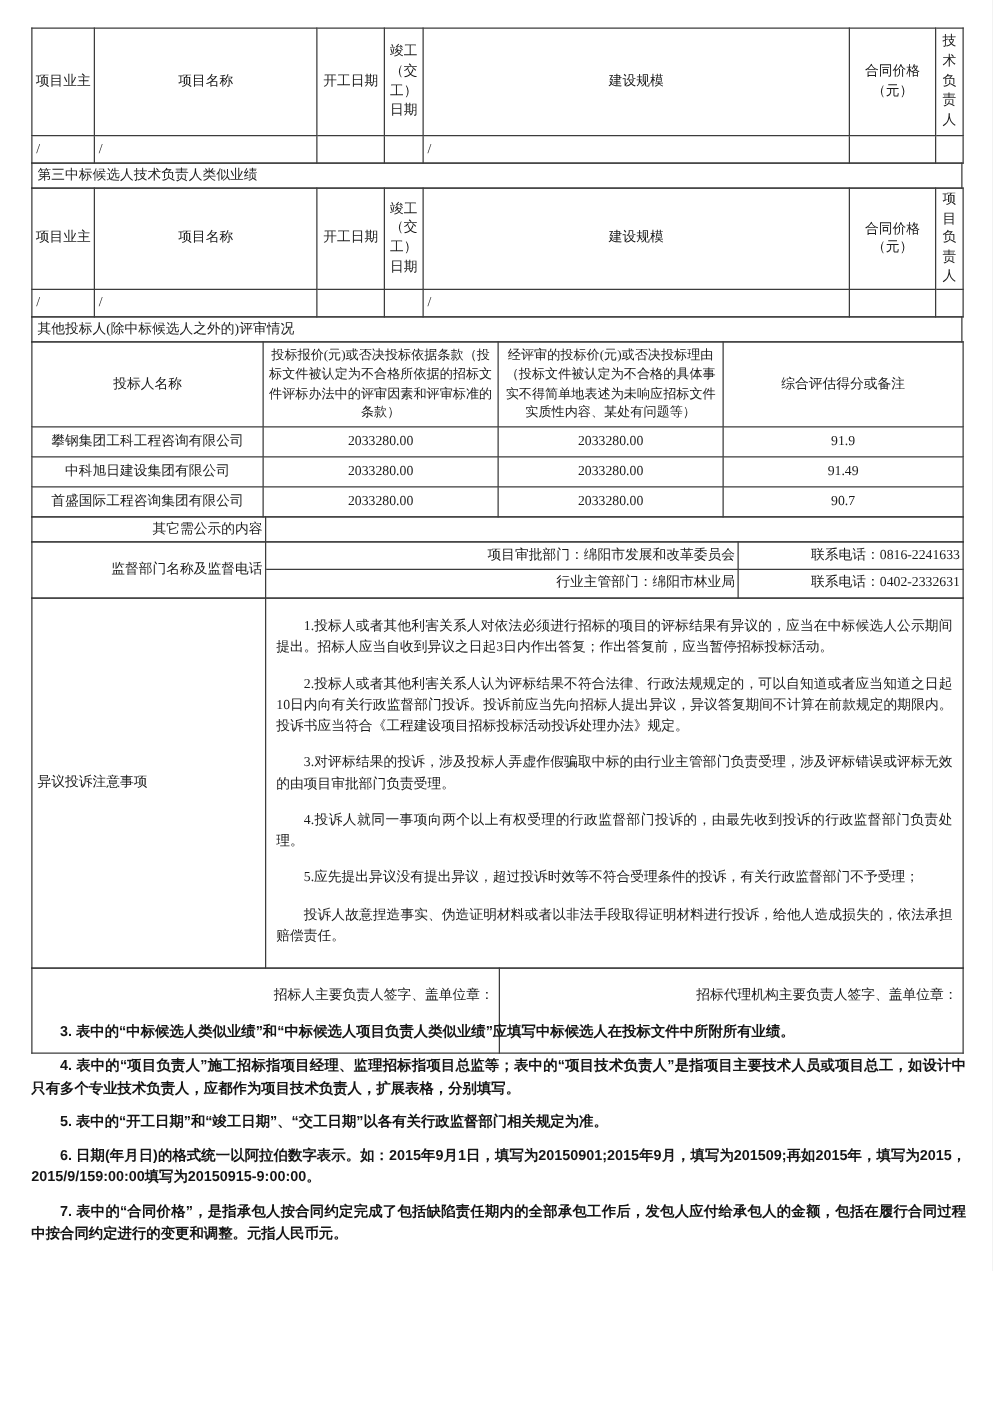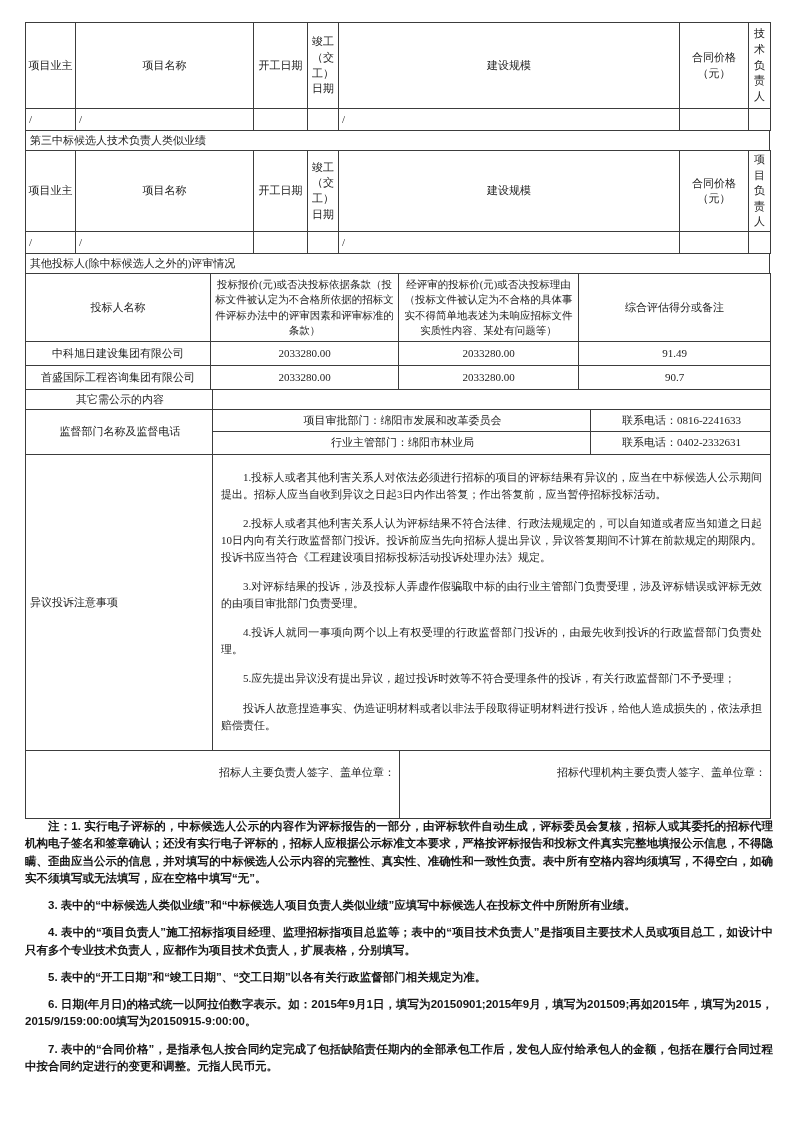--- a/index.html
+++ b/index.html
@@ -10,21 +10,21 @@
   }
   .doc{position:absolute;left:25px;top:22px;width:745px;}
   table{border-collapse:collapse;table-layout:fixed;width:745px;margin-top:-1px;}
   table:first-child{margin-top:0;}
   td{
     border:1px solid #3c3c3c;font-size:11px;line-height:1.4;
     padding:1px 2px;overflow:hidden;vertical-align:middle;
     word-break:break-all;
   }
   td.c{text-align:center;}
-  td.l{text-align:center;padding-left:4px;}
+  td.l{text-align:right;padding-left:4px;}
   td.slash{text-align:left;vertical-align:middle;padding-left:3px;}
   td.vcell{line-height:1.42;padding:1px 1px;text-align:center;}
   td.secrow{text-align:left;padding-left:4px;margin-left:40px;}
   td.small{font-size:10.5px;line-height:1.45;}
   td.obj-label{vertical-align:middle;text-align:left;padding-left:4px;}
   td.obj-body{vertical-align:top;padding:14px 8px 4px 8px;text-align:justify;}
   td.obj-body p{margin:0 0 12px 0;text-indent:2em;font-size:11px;line-height:1.55;}
   td.sig{vertical-align:top;padding:14px 4px 4px 6px;text-align:right;}
   .notes{
     position:absolute;left:25px;top:818px;width:748px;
@@ -128,20 +128,26 @@
           <col style="width:192px">
       </colgroup>
       <tbody>
           <tr style="height:68px">
         <td class="c">投标人名称</td>
         <td class="c small">投标报价(元)或否决投标依据条款（投标文件被认定为不合格所依据的招标文件评标办法中的评审因素和评审标准的条款）</td>
         <td class="c small">经评审的投标价(元)或否决投标理由（投标文件被认定为不合格的具体事实不得简单地表述为未响应招标文件实质性内容、某处有问题等）</td>
         <td class="c">综合评估得分或备注</td>
       </tr>
       <tr style="height:24px">
+        <td class="c">攀钢集团工科工程咨询有限公司</td>
+        <td class="c">2033280.00</td>
+        <td class="c">2033280.00</td>
+        <td class="c">91.9</td>
+      </tr>
+      <tr style="height:24px">
         <td class="c">中科旭日建设集团有限公司</td>
         <td class="c">2033280.00</td>
         <td class="c">2033280.00</td>
         <td class="c">91.49</td>
       </tr>
       <tr style="height:24px">
         <td class="c">首盛国际工程咨询集团有限公司</td>
         <td class="c">2033280.00</td>
         <td class="c">2033280.00</td>
         <td class="c">90.7</td>
@@ -210,20 +216,19 @@
           <tr style="height:68px">
         <td class="sig">招标人主要负责人签字、盖单位章：</td>
         <td class="sig">招标代理机构主要负责人签字、盖单位章：</td>
       </tr>
     </tbody>
       </table>
 
   </div>
 
   <div class="notes">
-    <p>注：1. 实行电子评标的，中标候选人公示的内容作为评标报告的一部分，由评标软件自动生成，评标委员会复核，招标人或其委托的招标代理机构电子签名和签章确认；还没有实行电子评标的，招标人应根据公示标准文本要求，严格按评标报告和投标文件真实完整地填报公示信息，不得隐瞒、歪曲应当公示的信息，并对填写的中标候选人公示内容的完整性、真实性、准确性和一致性负责。表中所有空格内容均须填写，不得空白，如确实不须填写或无法填写，应在空格中填写“无”。</p>
     <p>3. 表中的“中标候选人类似业绩”和“中标候选人项目负责人类似业绩”应填写中标候选人在投标文件中所附所有业绩。</p>
     <p>4. 表中的“项目负责人”施工招标指项目经理、监理招标指项目总监等；表中的“项目技术负责人”是指项目主要技术人员或项目总工，如设计中只有多个专业技术负责人，应都作为项目技术负责人，扩展表格，分别填写。</p>
     <p>5. 表中的“开工日期”和“竣工日期”、“交工日期”以各有关行政监督部门相关规定为准。</p>
     <p>6. 日期(年月日)的格式统一以阿拉伯数字表示。如：2015年9月1日，填写为20150901;2015年9月，填写为201509;再如2015年，填写为2015，2015/9/159:00:00填写为20150915-9:00:00。</p>
     <p>7. 表中的“合同价格”，是指承包人按合同约定完成了包括缺陷责任期内的全部承包工作后，发包人应付给承包人的金额，包括在履行合同过程中按合同约定进行的变更和调整。元指人民币元。</p>
   </div>
 </div>
 
 </body></html>

